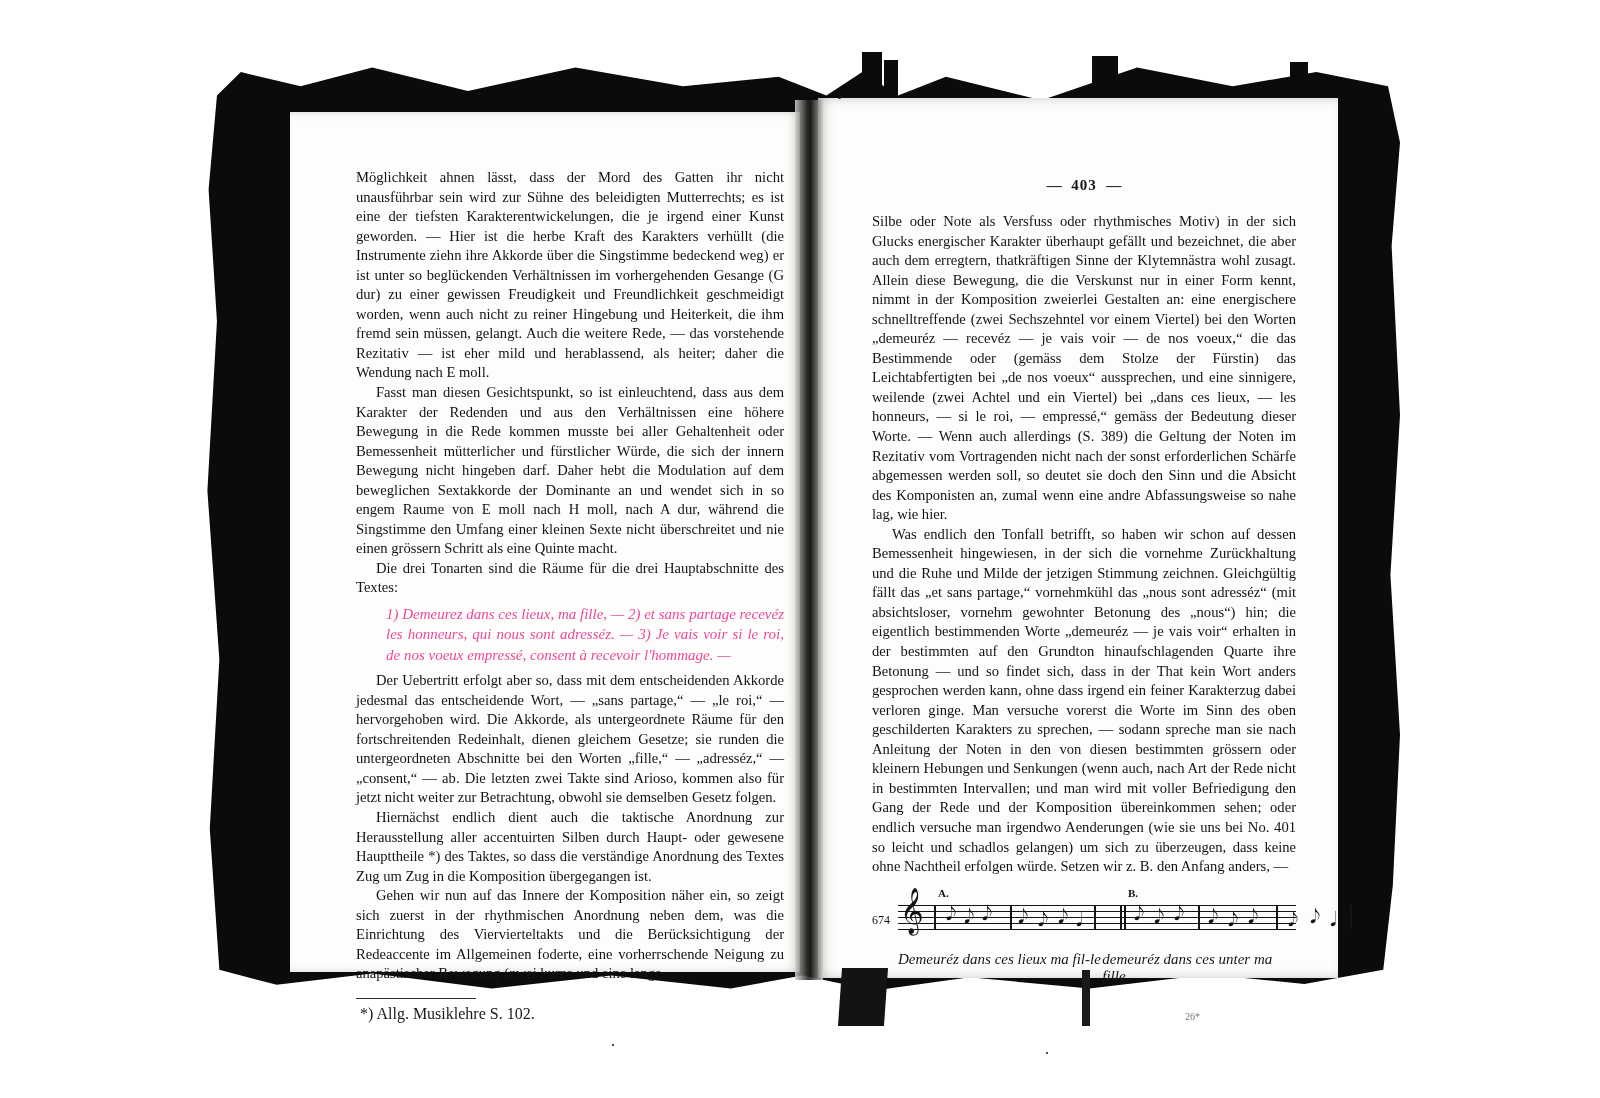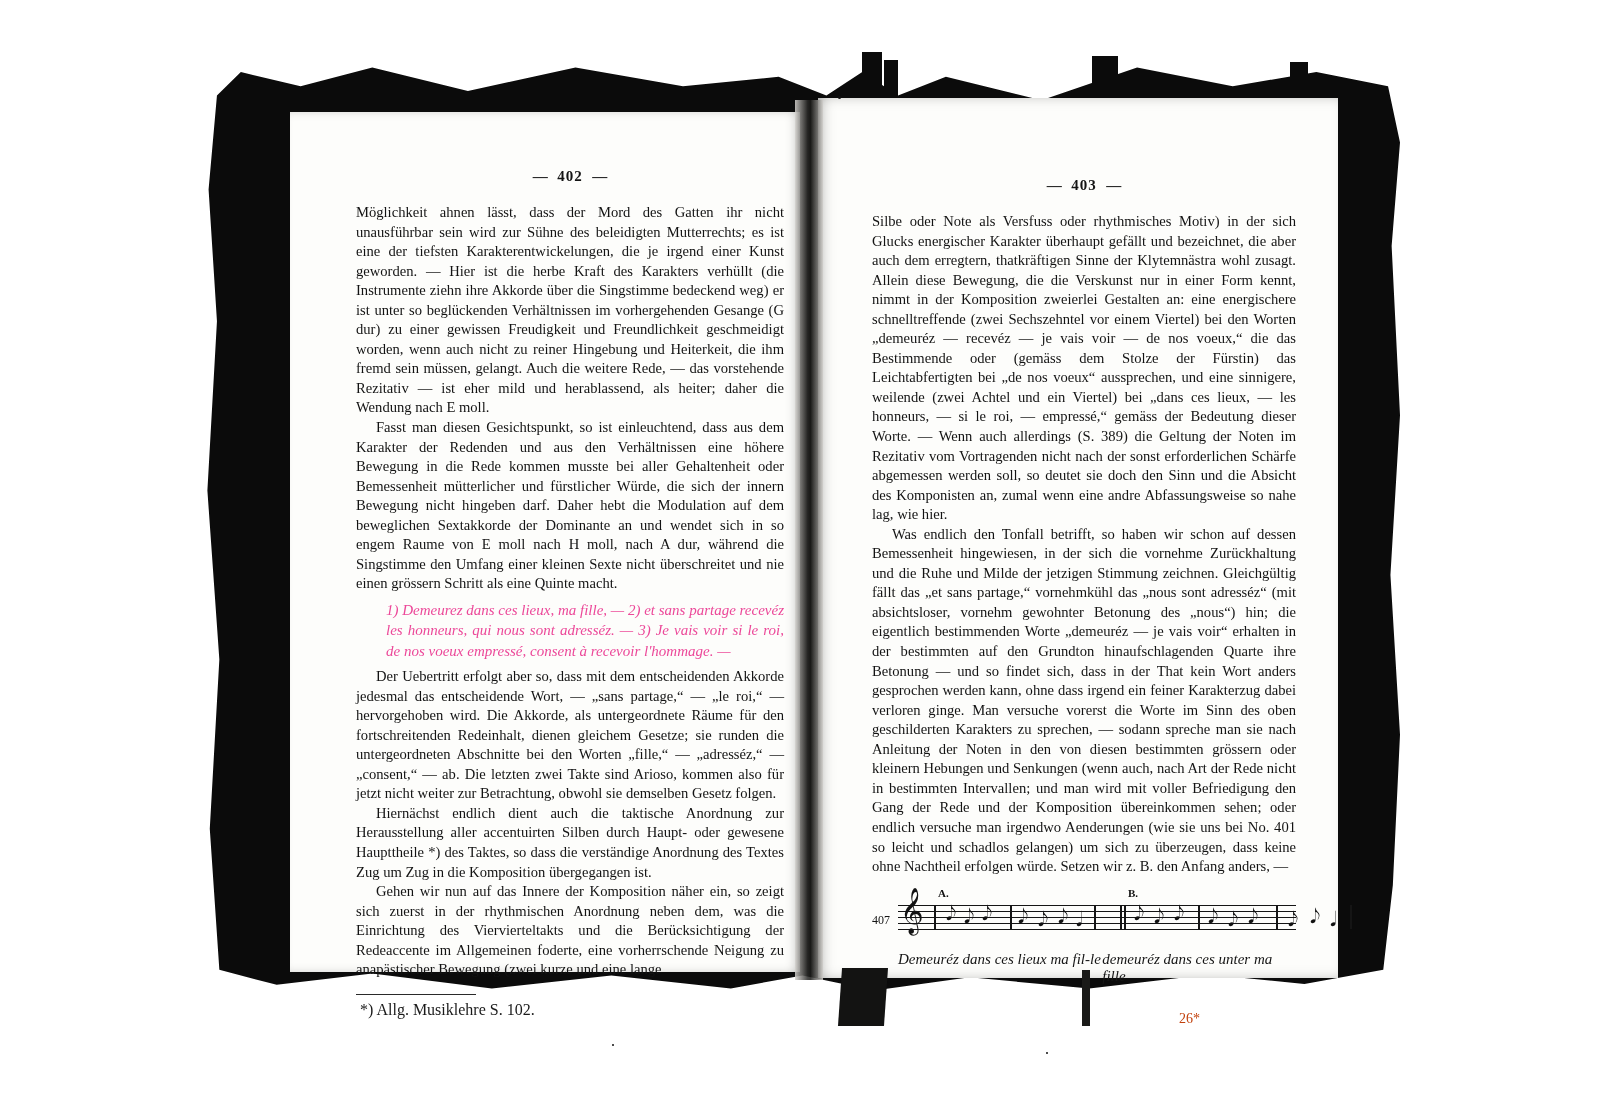--- a/index.html
+++ b/index.html
@@ -211,24 +211,24 @@
     font-style: italic;
     color: #161616;
     margin-top: 2px;
   }
   .lyrics span { display: inline-block; }
   .lyr-a { width: 232px; }
   .lyr-b { width: 220px; }
 
   .signature {
     text-align: right;
-    font-size: 14px;
+    font-size: 10px;
     margin-top: 26px;
     padding-right: 96px;
-    color: #c2410c;
+    color: #737373;
   }
 
   
   .speck {
     position: absolute;
     background: #111;
     border-radius: 50%;
   }
 </style>
 </head>
@@ -242,28 +242,24 @@
   <div class="scan-top-notch notch-c"></div>
   <div class="scan-top-notch notch-d"></div>
 
   <div class="page-surface leaf-left"></div>
   <div class="page-surface leaf-right"></div>
   <div class="gutter"></div>
   <div class="gutter-tail"></div>
   <div class="gutter-tail2"></div>
 
   <div class="col col-left">
-    <div class="folio">
-      <span class="rule">—</span>
-      &nbsp;<span>402</span>&nbsp;
-      <span class="rule">—</span>
-    </div>
 
     <p class="body">Möglichkeit ahnen lässt, dass der Mord des Gatten ihr nicht unausführbar sein wird zur Sühne des beleidigten Mutterrechts; es ist eine der tiefsten Karakterentwickelungen, die je irgend einer Kunst geworden. — Hier ist die herbe Kraft des Karakters verhüllt (die Instrumente ziehn ihre Akkorde über die Singstimme bedeckend weg) er ist unter so beglückenden Verhältnissen im vorhergehenden Gesange (G dur) zu einer gewissen Freudigkeit und Freundlichkeit geschmeidigt worden, wenn auch nicht zu reiner Hingebung und Heiterkeit, die ihm fremd sein müssen, gelangt. Auch die weitere Rede, — das vorstehende Rezitativ — ist eher mild und herablassend, als heiter; daher die Wendung nach E moll.</p>
     <p class="body indent">Fasst man diesen Gesichtspunkt, so ist einleuchtend, dass aus dem Karakter der Redenden und aus den Verhältnissen eine höhere Bewegung in die Rede kommen musste bei aller Gehaltenheit oder Bemessenheit mütterlicher und fürstlicher Würde, die sich der innern Bewegung nicht hingeben darf. Daher hebt die Modulation auf dem beweglichen Sextakkorde der Dominante an und wendet sich in so engem Raume von E moll nach H moll, nach A dur, während die Singstimme den Umfang einer kleinen Sexte nicht überschreitet und nie einen grössern Schritt als eine Quinte macht.</p>
+    <p class="body indent">Die drei Tonarten sind die Räume für die drei Hauptabschnitte des Textes:</p>
 
     <p class="quote">1) Demeurez dans ces lieux, ma fille, — 2) et sans partage recevéz les honneurs, qui nous sont adresséz. — 3) Je vais voir si le roi, de nos voeux empressé, consent à recevoir l'hommage. —</p>
 
     <p class="body indent">Der Uebertritt erfolgt aber so, dass mit dem entscheidenden Akkorde jedesmal das entscheidende Wort, — „sans partage,“ — „le roi,“ — hervorgehoben wird. Die Akkorde, als untergeordnete Räume für den fortschreitenden Redeinhalt, dienen gleichem Gesetze; sie runden die untergeordneten Abschnitte bei den Worten „fille,“ — „adresséz,“ — „consent,“ — ab. Die letzten zwei Takte sind Arioso, kommen also für jetzt nicht weiter zur Betrachtung, obwohl sie demselben Gesetz folgen.</p>
     <p class="body indent">Hiernächst endlich dient auch die taktische Anordnung zur Herausstellung aller accentuirten Silben durch Haupt- oder gewesene Haupttheile *) des Taktes, so dass die verständige Anordnung des Textes Zug um Zug in die Komposition übergegangen ist.</p>
     <p class="body indent">Gehen wir nun auf das Innere der Komposition näher ein, so zeigt sich zuerst in der rhythmischen Anordnung neben dem, was die Einrichtung des Viervierteltakts und die Berücksichtigung der Redeaccente im Allgemeinen foderte, eine vorherrschende Neigung zu anapästischer Bewegung (zwei kurze und eine lange</p>
 
     <div class="footnote-rule"></div>
     <p class="footnote">*) Allg. Musiklehre S. 102.</p>
   </div>
@@ -273,21 +269,21 @@
       <span class="rule">—</span>
       &nbsp;<span>403</span>&nbsp;
       <span class="rule">—</span>
     </div>
 
     <p class="body">Silbe oder Note als Versfuss oder rhythmisches Motiv) in der sich Glucks energischer Karakter überhaupt gefällt und bezeichnet, die aber auch dem erregtern, thatkräftigen Sinne der Klytemnästra wohl zusagt. Allein diese Bewegung, die die Verskunst nur in einer Form kennt, nimmt in der Komposition zweierlei Gestalten an: eine energischere schnelltreffende (zwei Sechszehntel vor einem Viertel) bei den Worten „demeuréz — recevéz — je vais voir — de nos voeux,“ die das Bestimmende oder (gemäss dem Stolze der Fürstin) das Leichtabfertigten bei „de nos voeux“ aussprechen, und eine sinnigere, weilende (zwei Achtel und ein Viertel) bei „dans ces lieux, — les honneurs, — si le roi, — empressé,“ gemäss der Bedeutung dieser Worte. — Wenn auch allerdings (S. 389) die Geltung der Noten im Rezitativ vom Vortragenden nicht nach der sonst erforderlichen Schärfe abgemessen werden soll, so deutet sie doch den Sinn und die Absicht des Komponisten an, zumal wenn eine andre Abfassungsweise so nahe lag, wie hier.</p>
     <p class="body indent">Was endlich den Tonfall betrifft, so haben wir schon auf dessen Bemessenheit hingewiesen, in der sich die vornehme Zurückhaltung und die Ruhe und Milde der jetzigen Stimmung zeichnen. Gleichgültig fällt das „et sans partage,“ vornehmkühl das „nous sont adresséz“ (mit absichtsloser, vornehm gewohnter Betonung des „nous“) hin; die eigentlich bestimmenden Worte „demeuréz — je vais voir“ erhalten in der bestimmten auf den Grundton hinaufschlagenden Quarte ihre Betonung — und so findet sich, dass in der That kein Wort anders gesprochen werden kann, ohne dass irgend ein feiner Karakterzug dabei verloren ginge. Man versuche vorerst die Worte im Sinn des oben geschilderten Karakters zu sprechen, — sodann spreche man sie nach Anleitung der Noten in den von diesen bestimmten grössern oder kleinern Hebungen und Senkungen (wenn auch, nach Art der Rede nicht in bestimmten Intervallen; und man wird mit voller Befriedigung den Gang der Rede und der Komposition übereinkommen sehen; oder endlich versuche man irgendwo Aenderungen (wie sie uns bei No. 401 so leicht und schadlos gelangen) um sich zu überzeugen, dass keine ohne Nachtheil erfolgen würde. Setzen wir z. B. den Anfang anders, —</p>
 
     <div class="music-block">
       <div class="music-row">
-        <div class="music-no">407</div>
+        <div class="music-no">674</div>
         <div class="staff">
           <div class="staff-line" style="top:18px"></div>
           <div class="staff-line" style="top:24px"></div>
           <div class="staff-line" style="top:30px"></div>
           <div class="staff-line" style="top:36px"></div>
           <div class="staff-line" style="top:42px"></div>
 
           <div class="clef">𝄞</div>
 
           <div class="sectlabel" style="left:40px; top:0px;">A.</div>

